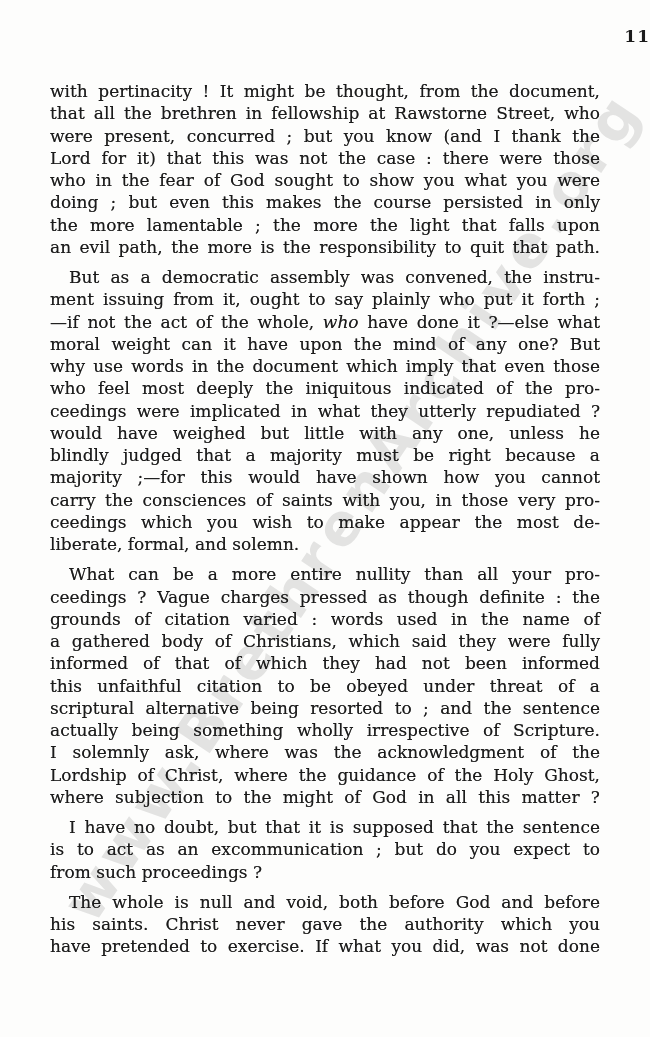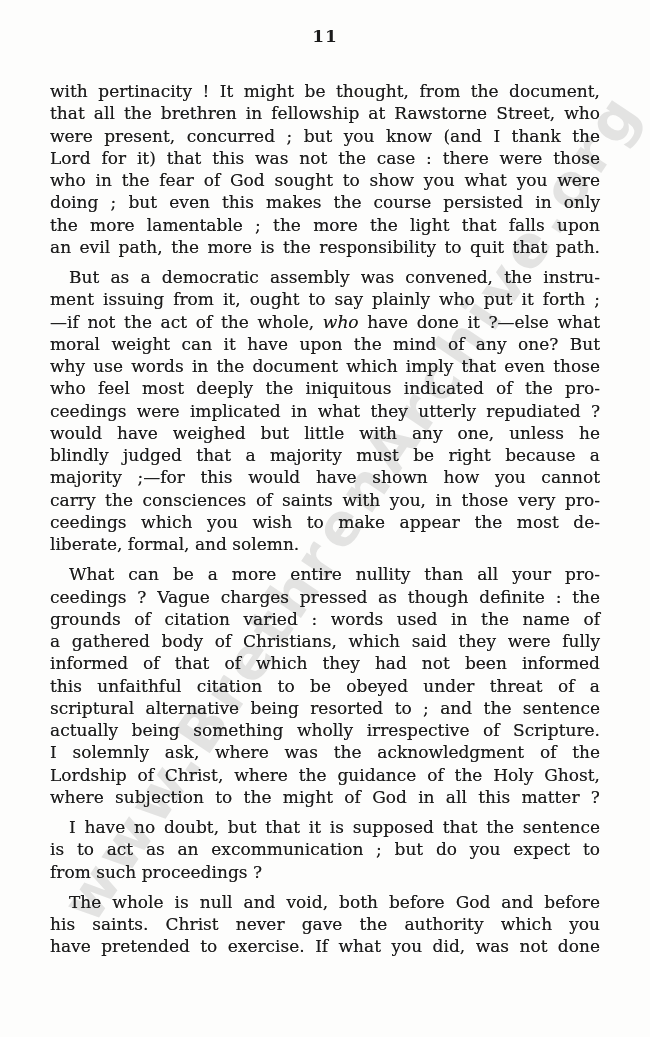--- a/index.html
+++ b/index.html
@@ -23,21 +23,21 @@
     font-size:58px;
     letter-spacing:6px;
     color:rgba(80,80,80,0.15);
     white-space:nowrap;
     z-index:0;
     user-select:none;
   }
   .pageno{
     position:absolute;
     top:26px;left:0;right:0;
-    text-align:center;
+    text-align:right;
     font-size:17px;
     font-weight:700;
     letter-spacing:1px;
     z-index:1;
   }
   .text{
     position:absolute;
     left:42px;top:72px;
     width:566px;
     z-index:1;

